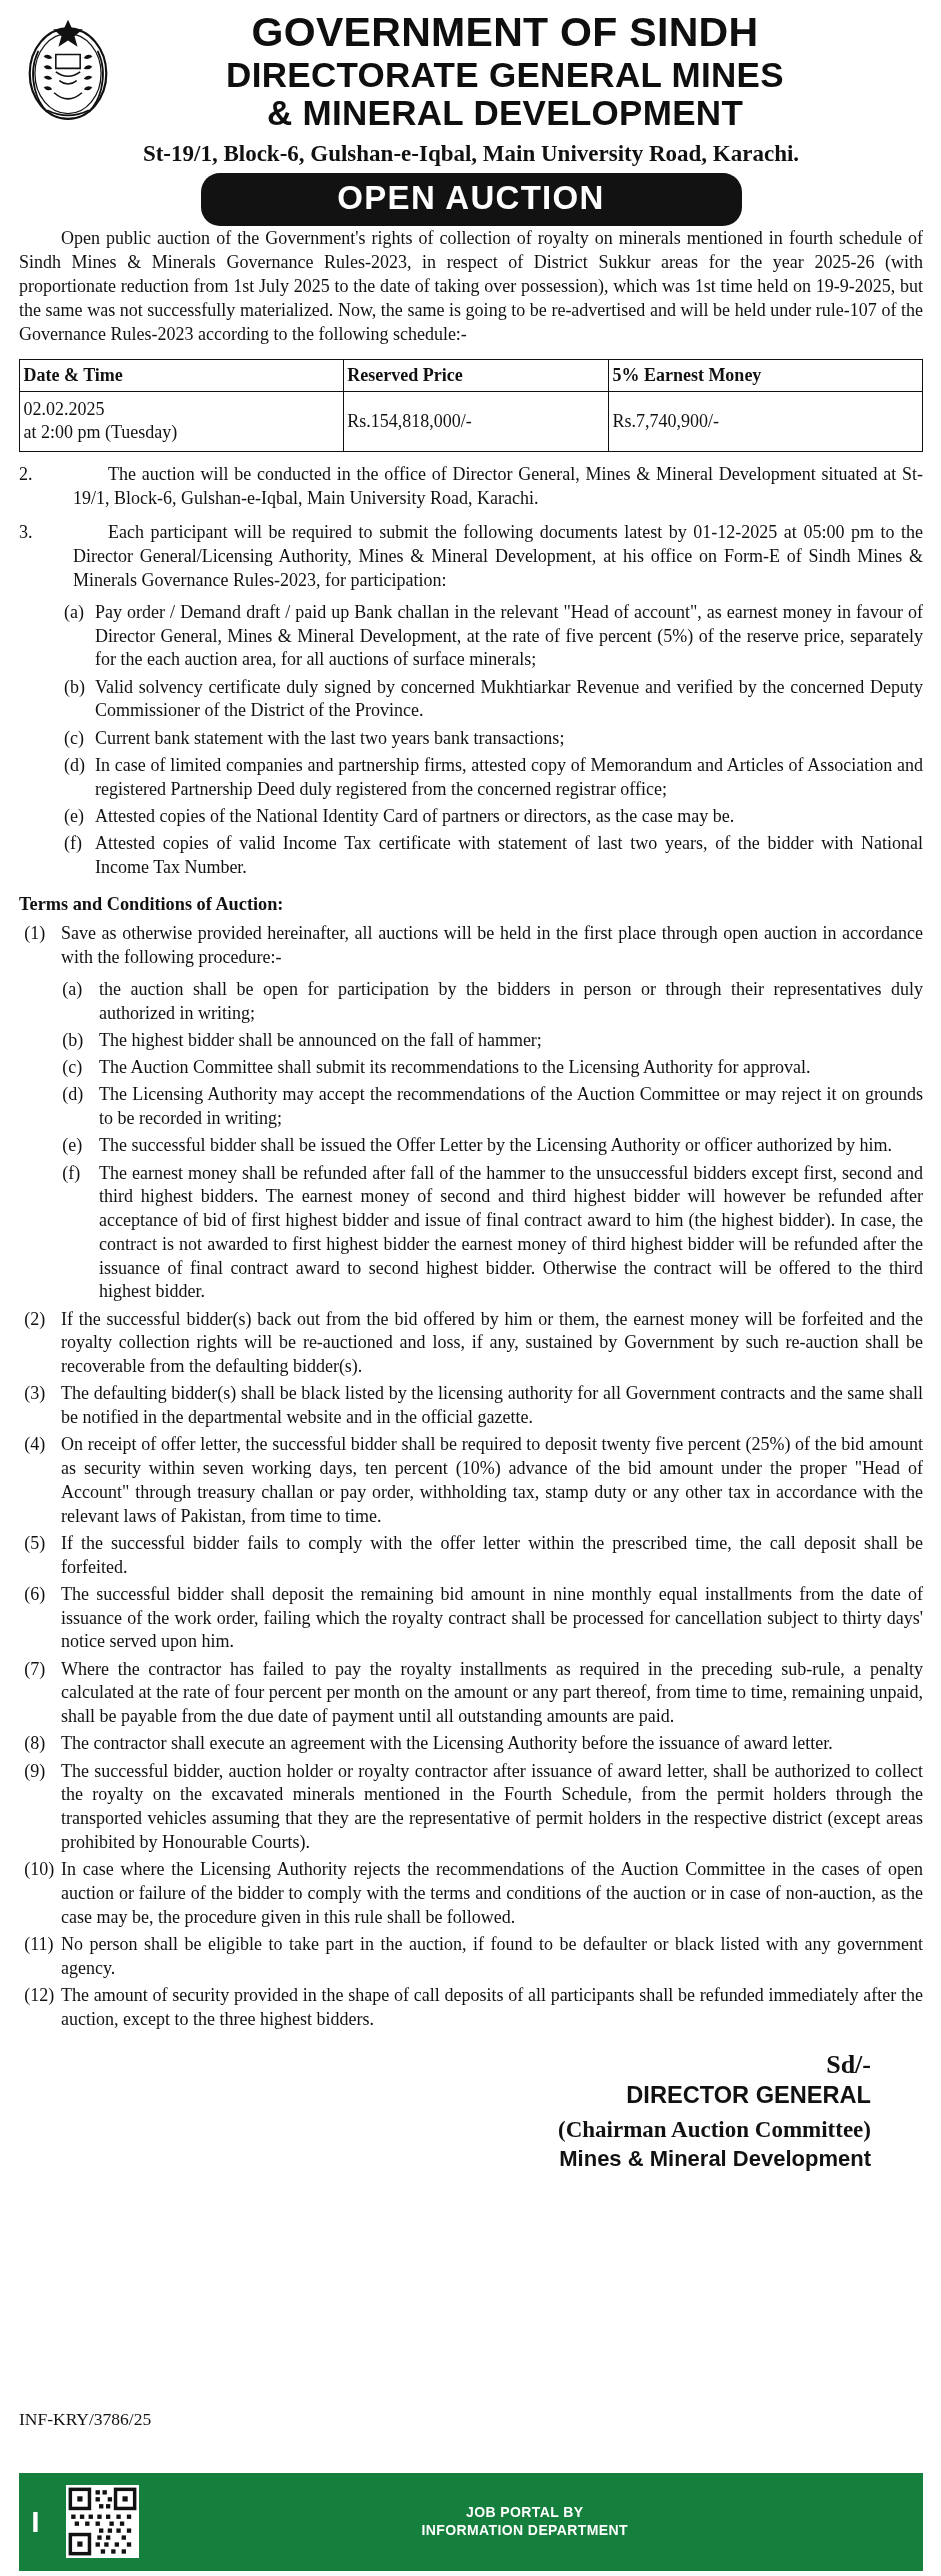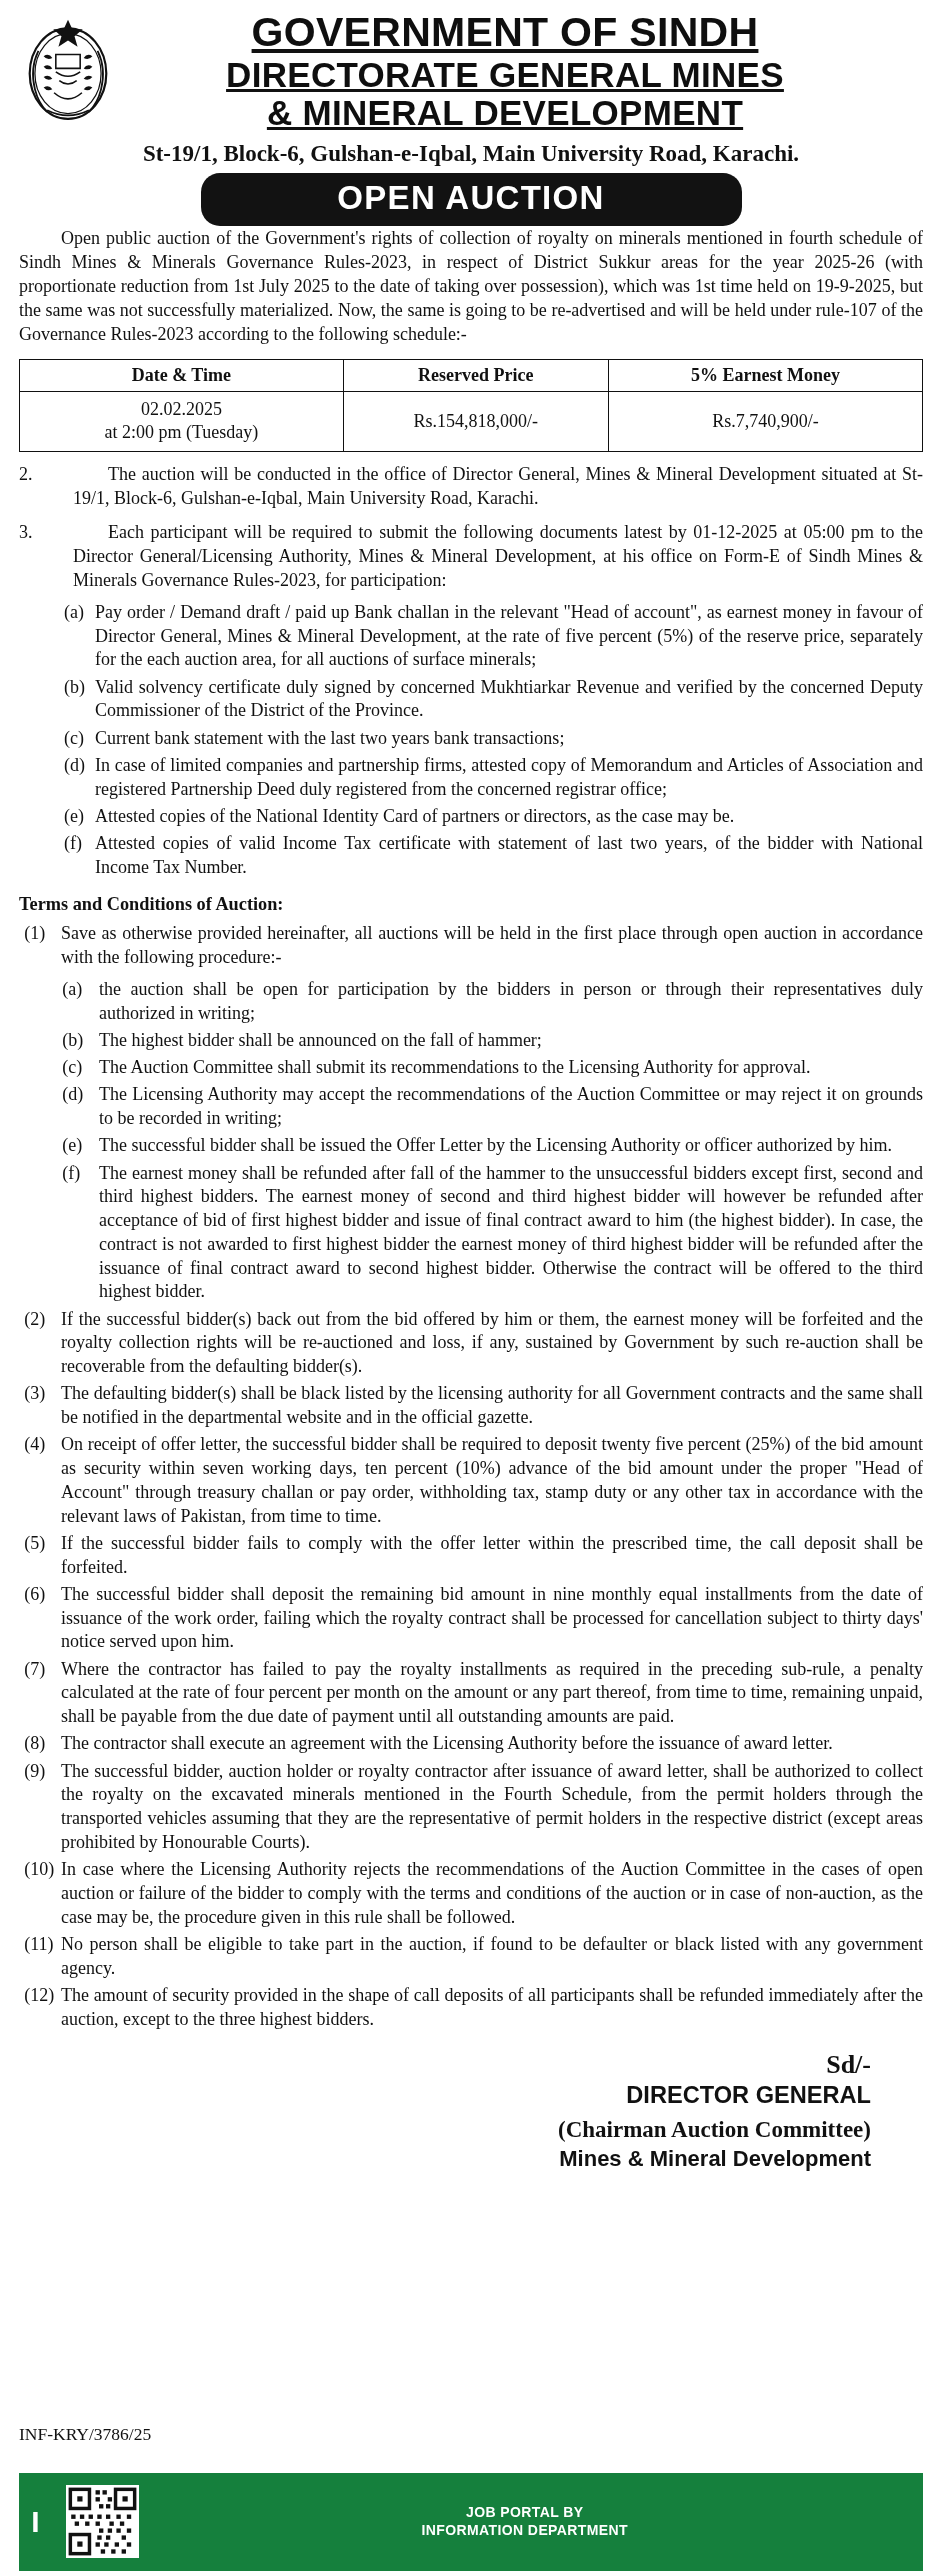--- a/index.html
+++ b/index.html
@@ -16,21 +16,20 @@
     box-sizing:border-box;
     padding:12.2px 19px 0 19px;
     position:relative;
   }
 
   
   .hdr{
     display:flex;
     align-items:center;
     gap:5px;
-    text-decoration:underline;
   }
   .crest{
     width:98px;
     height:115px;
     flex:0 0 98px;
     display:flex;
     align-items:flex-start;
     justify-content:center;
     padding-top:3.5px;
   }
@@ -104,21 +103,21 @@
 
   
   table.auc{
     width:100%;
     border-collapse:collapse;
     margin-top:12.2px;
     border:1.4px solid #111;
   }
   table.auc th,table.auc td{
     border:1px solid #111;
-    text-align:center;
+    text-align:left;
     font-size:18px;
     padding:4.4px 3.5px;
   }
   table.auc th{
     font-weight:bold;
     font-size:18px;
     padding:5.2px 3.5px;
   }
   table.auc td{
     padding:6.1px 3.5px 7.9px 3.5px;
@@ -180,21 +179,21 @@
   }
   .mmd{
     font-family:"Liberation Sans", sans-serif;
     font-size:22px;
     font-weight:bold;
     margin-top:3px;
   }
   .inf{
     position:absolute;
     left:19px;
-    bottom:131px;
+    bottom:146px;
     font-size:17.5px;
     font-weight:normal;
   }
 
   
   .footer{
     position:absolute;
     left:19px;
     right:19px;
     bottom:5.2px;

